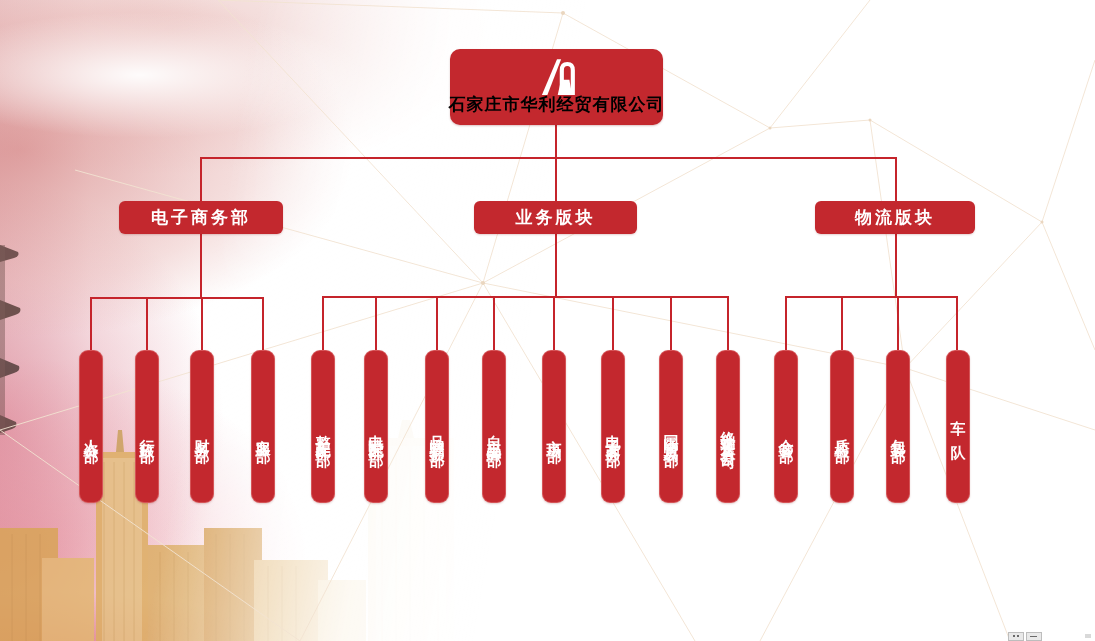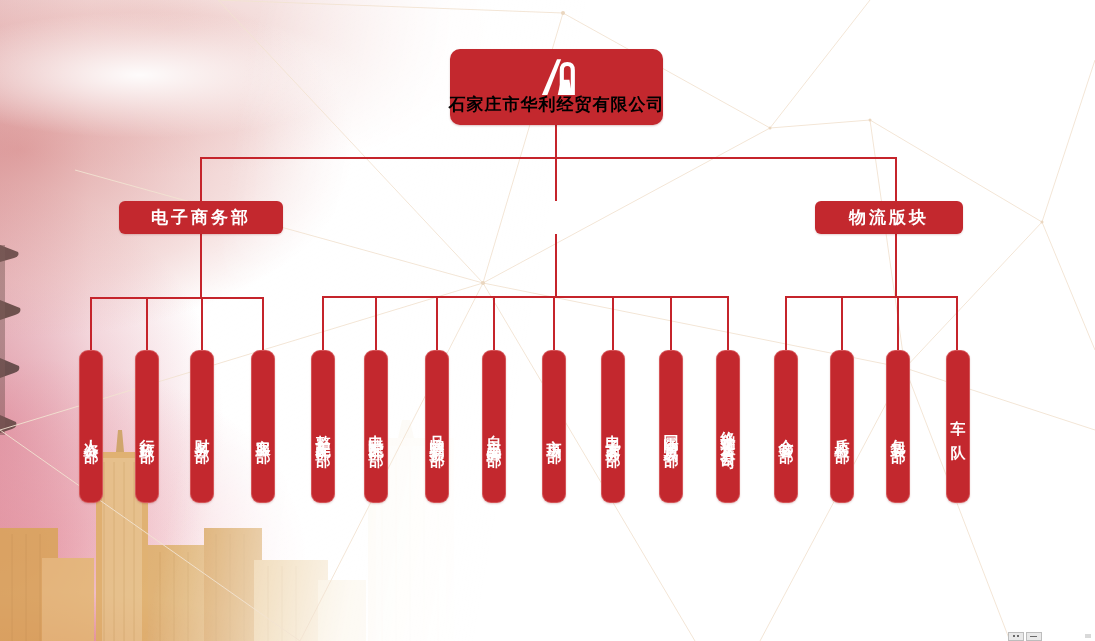--- a/index.html
+++ b/index.html
@@ -208,21 +208,24 @@
       <path d="M10 58 L32 6 L38 6 L18 58 Z" fill="#ffffff"></path>
       <path d="M36 50 V22 Q36 10 47 10 Q58 10 58 22 V58 H52 V22 Q52 16 47 16 Q42 16 42 22 V50 Z" fill="#ffffff"></path>
       <path d="M38 36 H50 L54 58 H33 Z" fill="#ffffff"></path>
     </svg>
     <div class="root-title">石家庄市华利经贸有限公司</div>
   </div>
 
   <div class="division" style="left:119px;width:164px;">
     <span>电子商务部</span>
   </div>
-  <div class="division" style="left:815px;width:148px;">
+  <div class="division" style="left:474px;width:163px;">
+    <span>业务版块</span>
+  </div>
+  <div class="division" style="left:815px;width:160px;">
     <span>物流版块</span>
   </div>
 
   <div class="dept" style="left:79px;">人资部</div>
   <div class="dept" style="left:135px;">行政部</div>
   <div class="dept" style="left:190px;">财务部</div>
   <div class="dept" style="left:251px;">客服部</div>
 
   <div class="dept" style="left:311px;">整车配件部</div>
   <div class="dept" style="left:364px;">电喷配件部</div>

